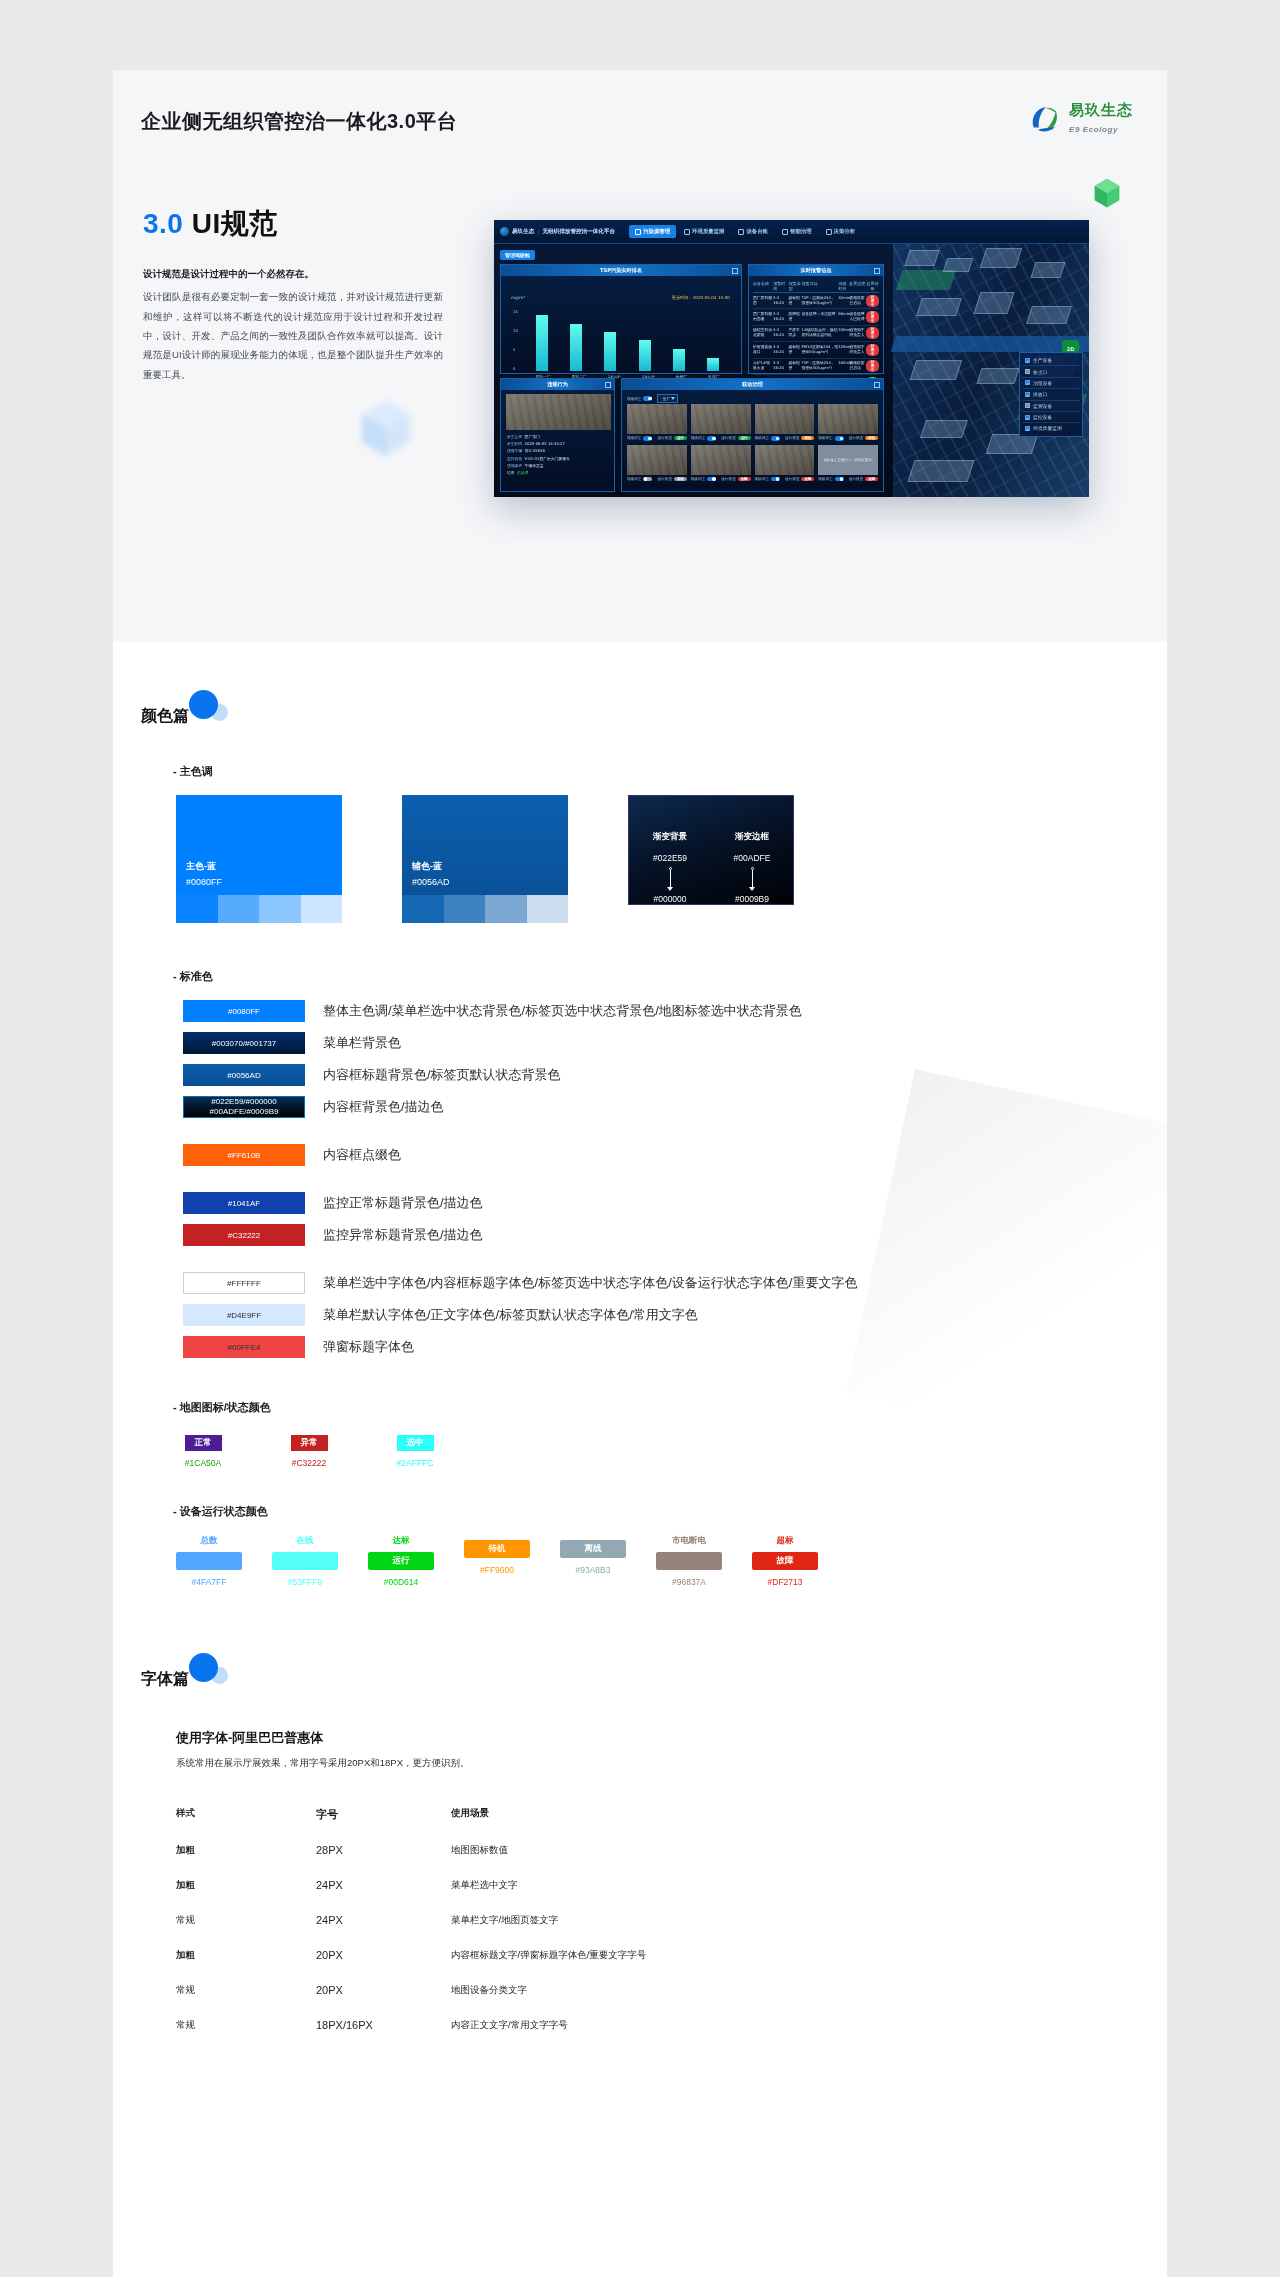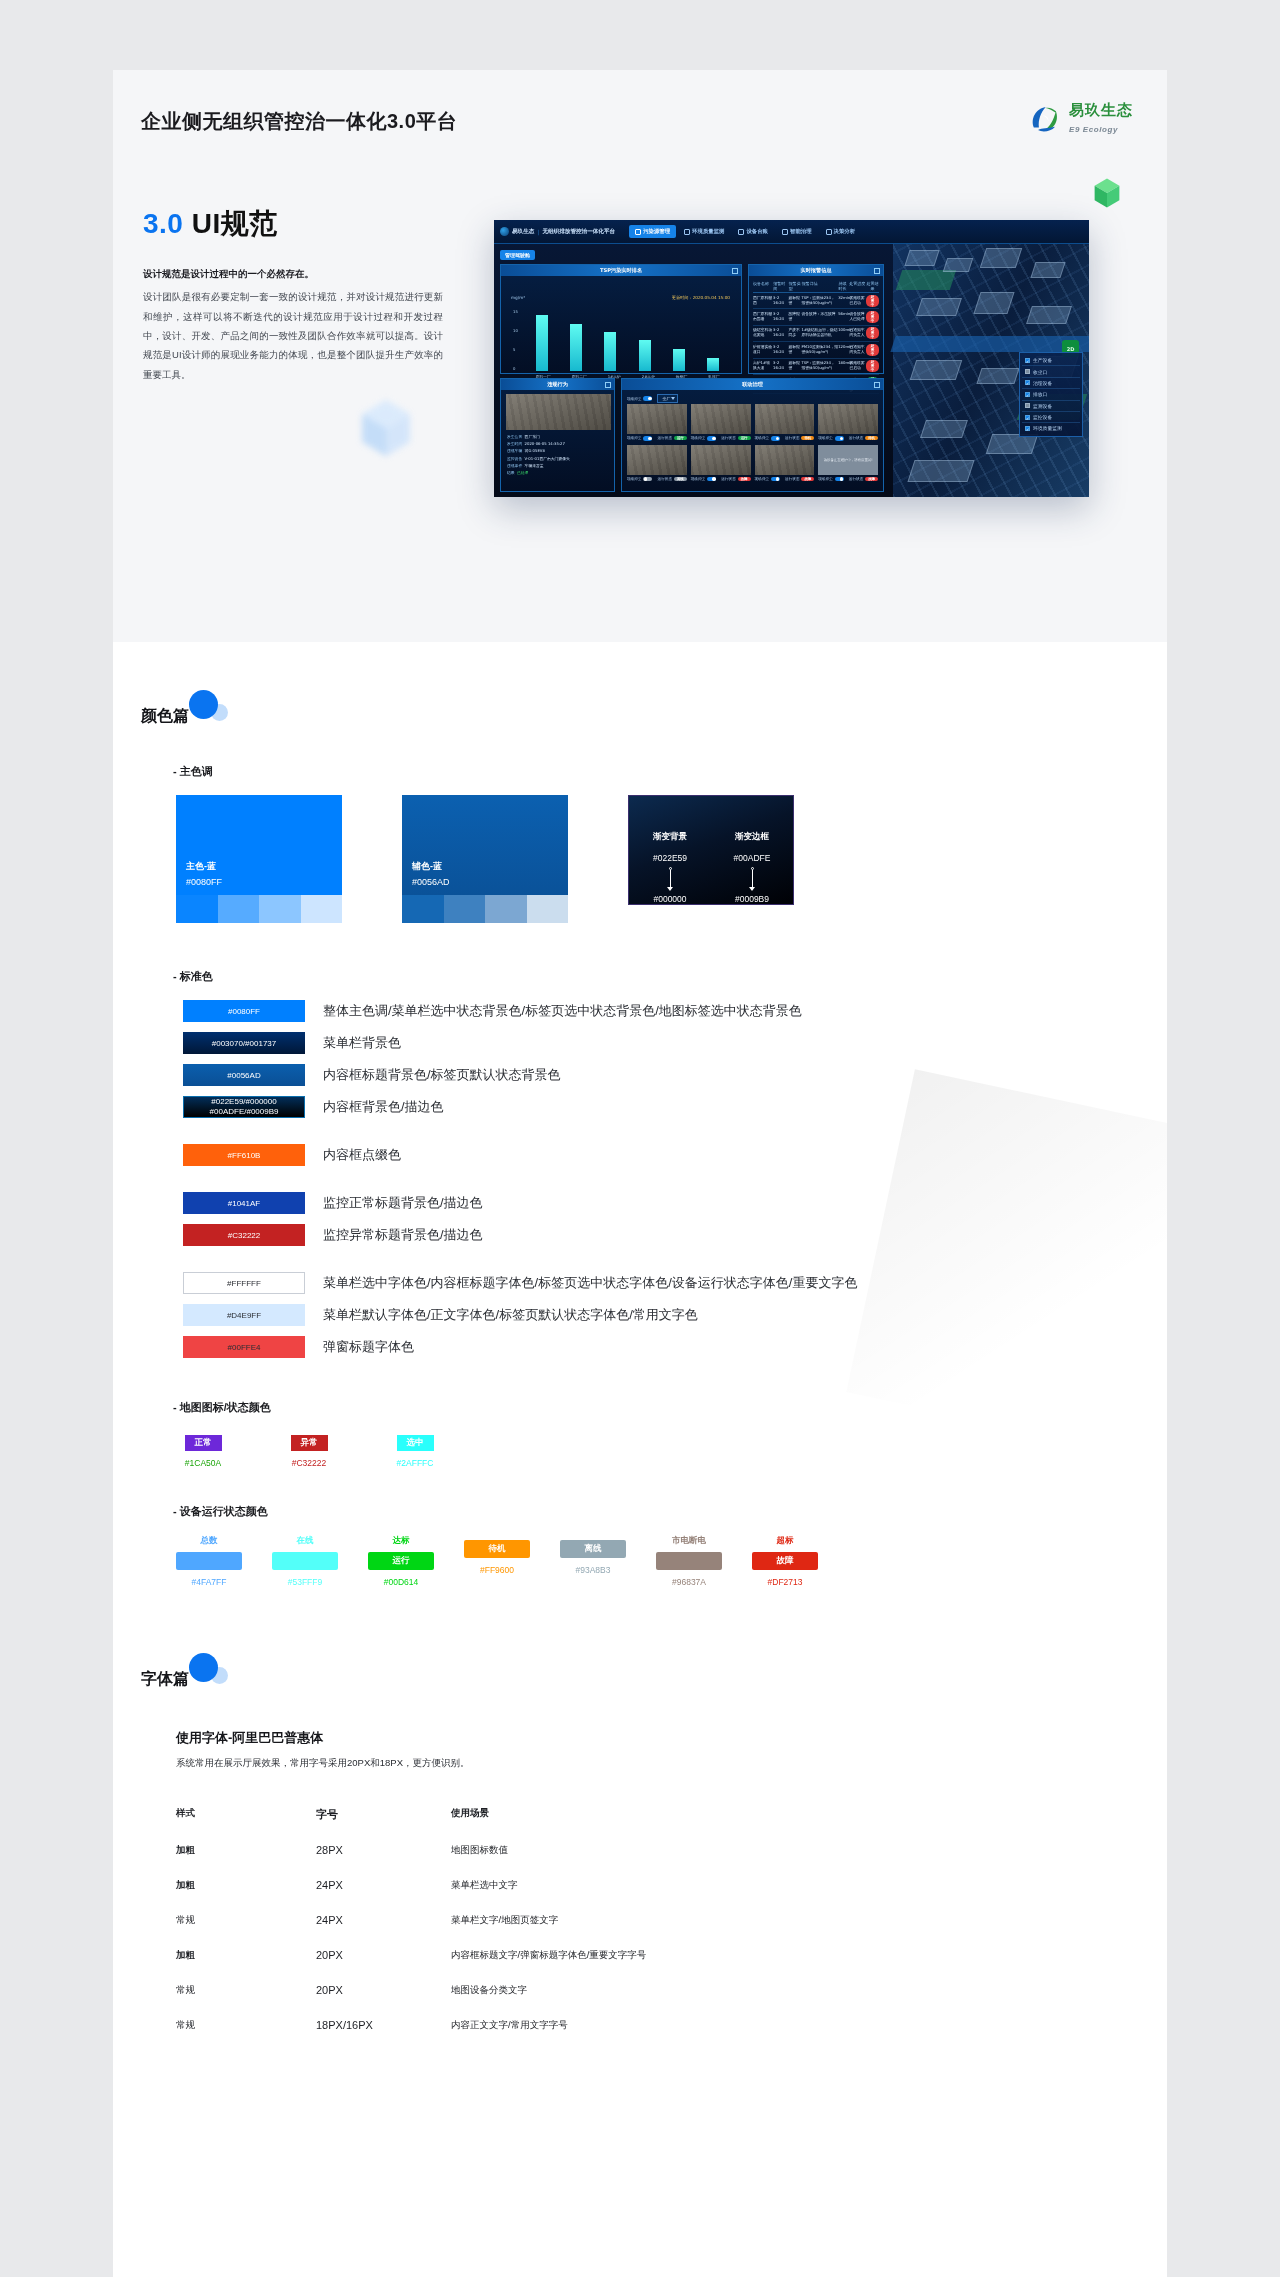--- a/index.html
+++ b/index.html
@@ -734,21 +734,21 @@
         <span class="chip" style="background:#ef4444;color:#2a2d33">#00FFE4</span>
         <span class="desc">弹窗标题字体色</span>
       </div>
     </div>
 
     <div style="height:32px"></div>
     <div class="sub">- 地图图标/状态颜色</div>
 
     <div class="micons">
       <div class="micon">
-        <span class="bx" style="background:#6d28d9">正常</span>
+        <span class="bx" style="background:#4c1d95">正常</span>
         <div class="hx" style="color:#1CA50A">#1CA50A</div>
       </div>
       <div class="micon">
         <span class="bx" style="background:#C32222">异常</span>
         <div class="hx" style="color:#C32222">#C32222</div>
       </div>
       <div class="micon">
         <span class="bx" style="background:#2AFFFC">选中</span>
         <div class="hx" style="color:#2AFFFC">#2AFFFC</div>
       </div>

